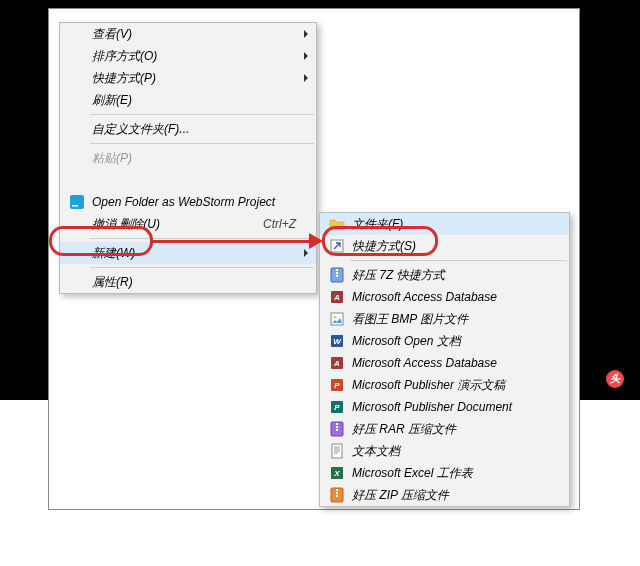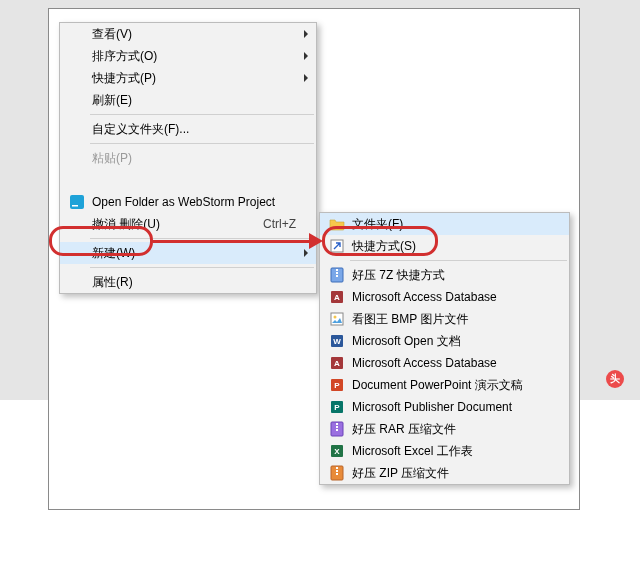--- a/index.html
+++ b/index.html
@@ -10,21 +10,22 @@
     font-family: "Microsoft YaHei", "Segoe UI", Tahoma, sans-serif;
     font-size: 12px;
     background: #fff;
     color: #000;
     overflow: hidden;
   }
   .viewport {
     position: relative;
     width: 640px;
     height: 400px;
-    background: #e5e5e5;
+    background: #000000;
+    font-style: italic;
   }
   .frame {
     position: absolute;
     left: 48px;
     top: 8px;
     width: 532px;
     height: 502px;
     border: 1px solid #8a8a8a;
     box-sizing: border-box;
     background: #fff;
@@ -275,21 +276,21 @@
         </span>
         <span class="label">Microsoft Access Database</span>
       </div>
       <div class="item">
         <span class="icon-slot">
           <svg class="fileicon" viewBox="0 0 16 16">
             <rect x="2" y="2" width="12" height="12" rx="1" fill="#d24726"></rect>
             <text x="8" y="11" text-anchor="middle" font-size="8" font-family="Arial" fill="#fff" font-weight="bold">P</text>
           </svg>
         </span>
-        <span class="label">Document PowerPoint 演示文稿</span>
+        <span class="label">Microsoft Publisher 演示文稿</span>
       </div>
       <div class="item">
         <span class="icon-slot">
           <svg class="fileicon" viewBox="0 0 16 16">
             <rect x="2" y="2" width="12" height="12" rx="1" fill="#077568"></rect>
             <text x="8" y="11" text-anchor="middle" font-size="8" font-family="Arial" fill="#fff" font-weight="bold">P</text>
           </svg>
         </span>
         <span class="label">Microsoft Publisher Document</span>
       </div>
@@ -300,20 +301,32 @@
             <rect x="7" y="2" width="2" height="2" fill="#fff"></rect>
             <rect x="7" y="5" width="2" height="2" fill="#fff"></rect>
             <rect x="7" y="8" width="2" height="2" fill="#fff"></rect>
           </svg>
         </span>
         <span class="label">好压 RAR 压缩文件</span>
       </div>
       <div class="item">
         <span class="icon-slot">
           <svg class="fileicon" viewBox="0 0 16 16">
+            <rect x="3" y="1" width="10" height="14" fill="#fff" stroke="#888"></rect>
+            <line x1="5" y1="4" x2="11" y2="4" stroke="#999"></line>
+            <line x1="5" y1="6" x2="11" y2="6" stroke="#999"></line>
+            <line x1="5" y1="8" x2="11" y2="8" stroke="#999"></line>
+            <line x1="5" y1="10" x2="9" y2="10" stroke="#999"></line>
+          </svg>
+        </span>
+        <span class="label">文本文档</span>
+      </div>
+      <div class="item">
+        <span class="icon-slot">
+          <svg class="fileicon" viewBox="0 0 16 16">
             <rect x="2" y="2" width="12" height="12" rx="1" fill="#217346"></rect>
             <text x="8" y="11" text-anchor="middle" font-size="8" font-family="Arial" fill="#fff" font-weight="bold">X</text>
           </svg>
         </span>
         <span class="label">Microsoft Excel 工作表</span>
       </div>
       <div class="item">
         <span class="icon-slot">
           <svg class="fileicon" viewBox="0 0 16 16">
             <rect x="2" y="1" width="12" height="14" rx="1" fill="#e88b3a" stroke="#b8652a"></rect>

